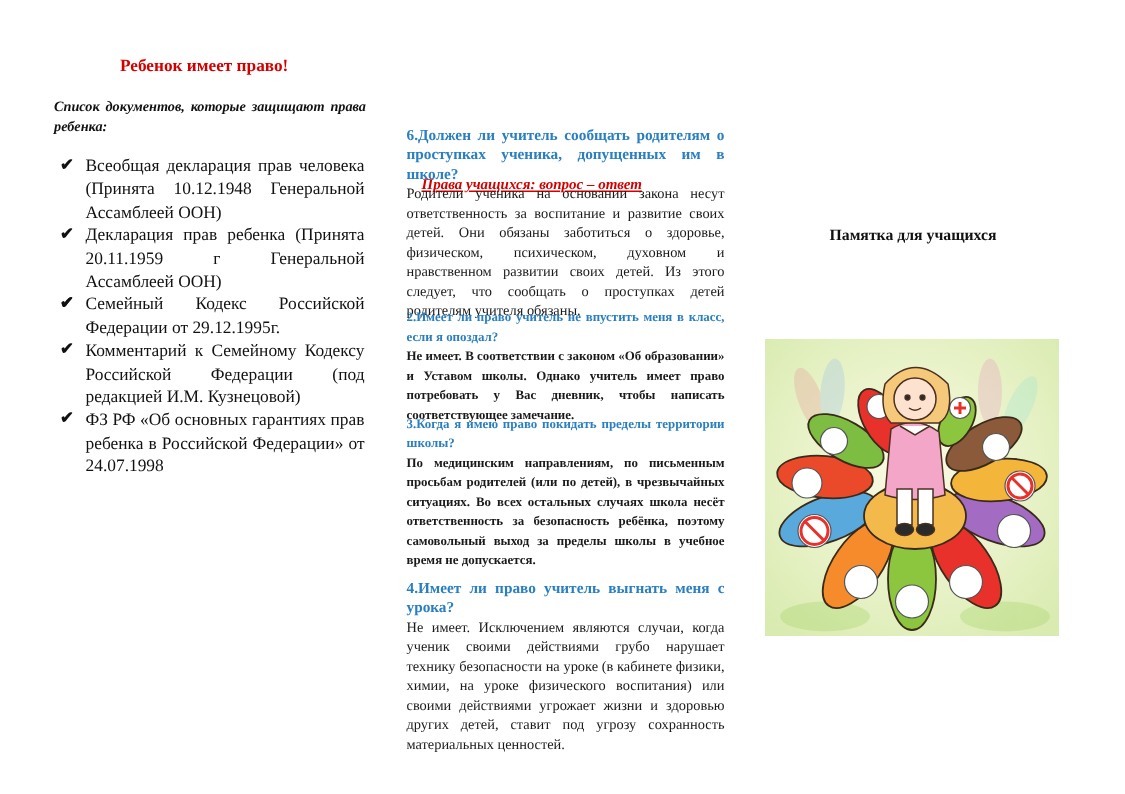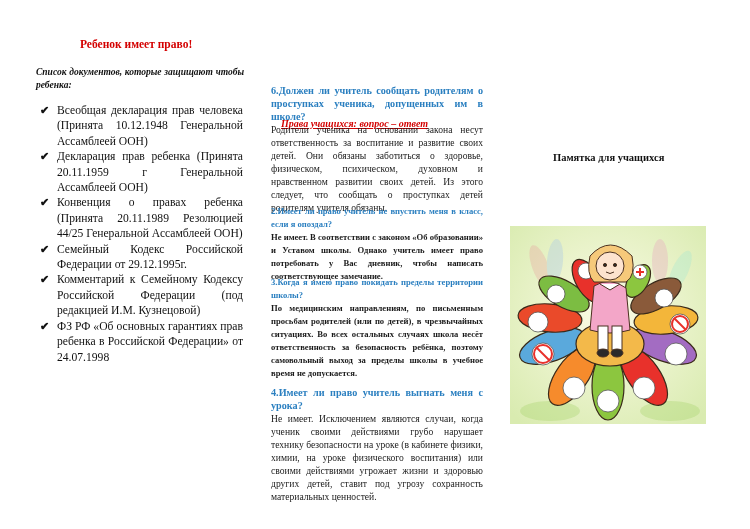--- a/index.html
+++ b/index.html
@@ -27,33 +27,32 @@
   .col-right { position: absolute; left: 496px; top: 0; width: 254px; height: 529px; }
   .big-title { position: absolute; left: 14px; top: 86px; width: 214px; font-size: 25px; font-weight: bold; color: #d80010; line-height: 33px; letter-spacing: -0.3px; }
   .subtitle { position: absolute; left: 57px; top: 152px; font-size: 10.5px; font-weight: bold; color: #111; text-align: center; }
   .illustration { position: absolute; left: 14px; top: 226px; width: 196px; height: 198px; }
 </style>
 </head>
 <body>
 
 <div class="col-left">
   <div class="left-title">Ребенок имеет право!</div>
-  <div class="left-intro">Список документов, которые защищают чтобы ребенка:</div>
+  <div class="left-intro">Список документов, которые защищают права ребенка:</div>
   <ul class="doc-list">
     <li class="doc-item">
       <span class="check">✔</span>
       <span>Всеобщая декларация прав человека (Принята 10.12.1948 Генеральной Ассамблеей ООН)</span>
     </li>
     <li class="doc-item">
       <span class="check">✔</span>
       <span>Декларация прав ребенка (Принята 20.11.1959 г Генеральной Ассамблеей ООН)</span>
     </li>
     <li class="doc-item">
       <span class="check">✔</span>
-      <span>Конвенция о правах ребенка (Принята 20.11.1989 Резолюцией 44/25 Генеральной Ассамблеей ООН)</span>
     </li>
     <li class="doc-item">
       <span class="check">✔</span>
       <span>Семейный Кодекс Российской Федерации от 29.12.1995г.</span>
     </li>
     <li class="doc-item">
       <span class="check">✔</span>
       <span>Комментарий к Семейному Кодексу Российской Федерации (под редакцией И.М. Кузнецовой)</span>
     </li>
     <li class="doc-item">

